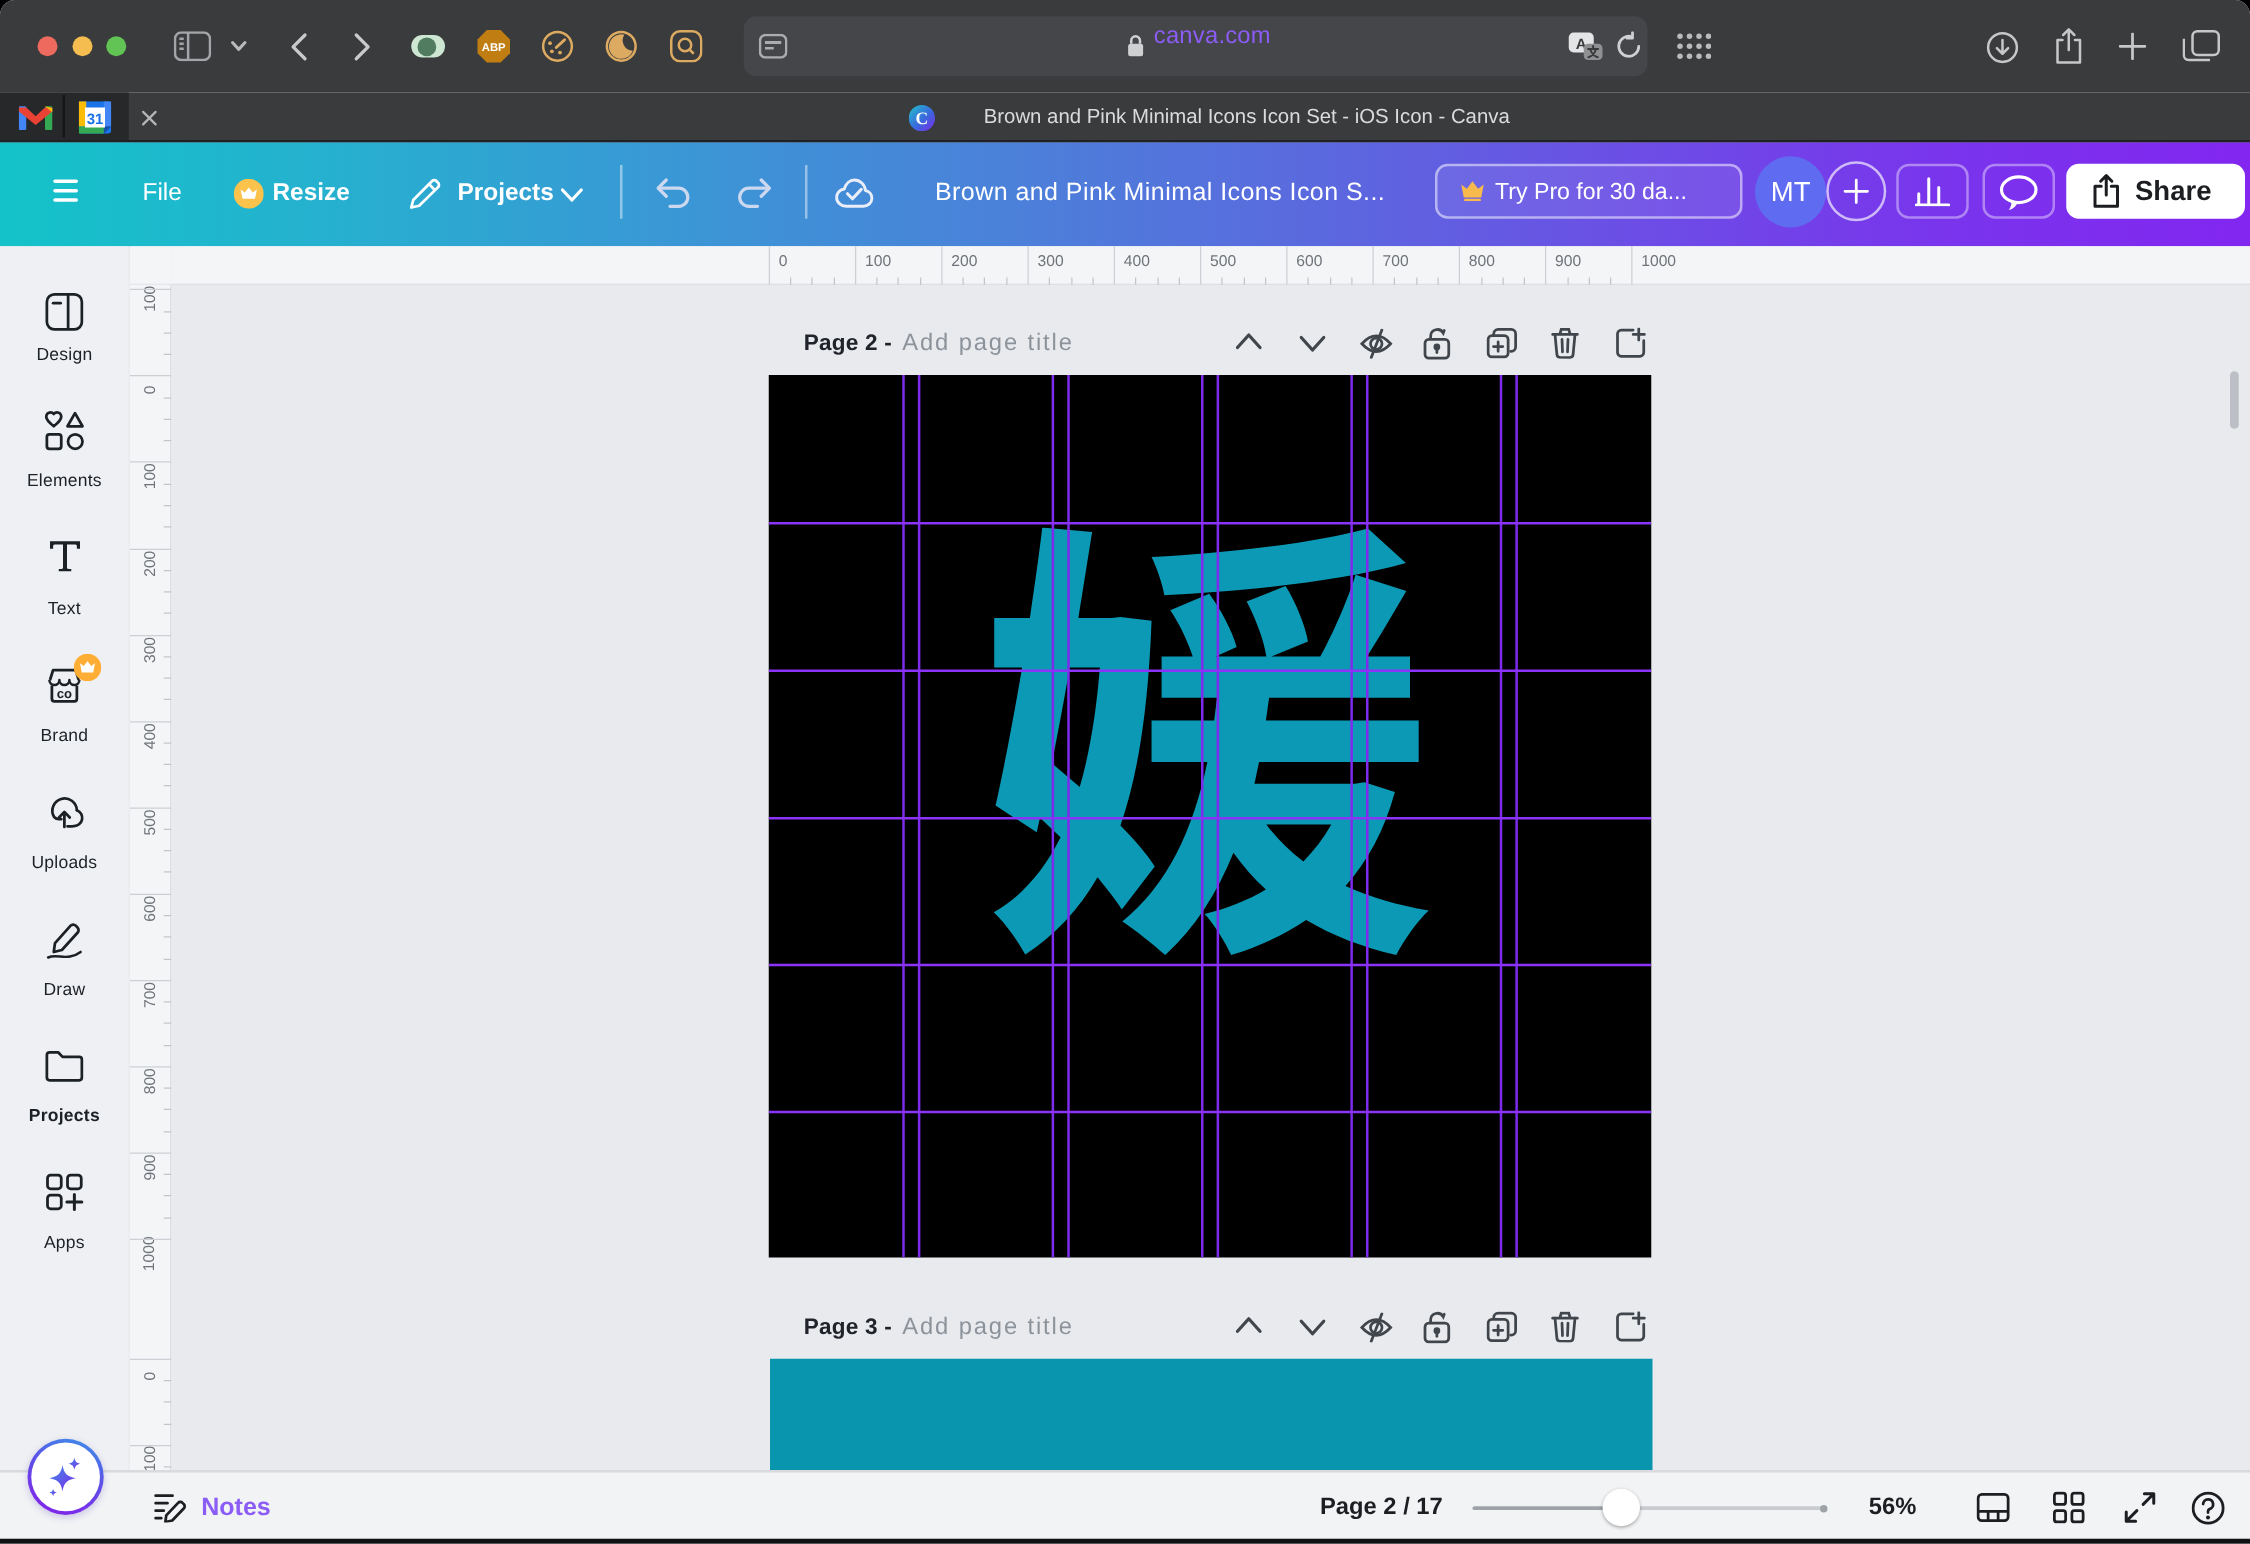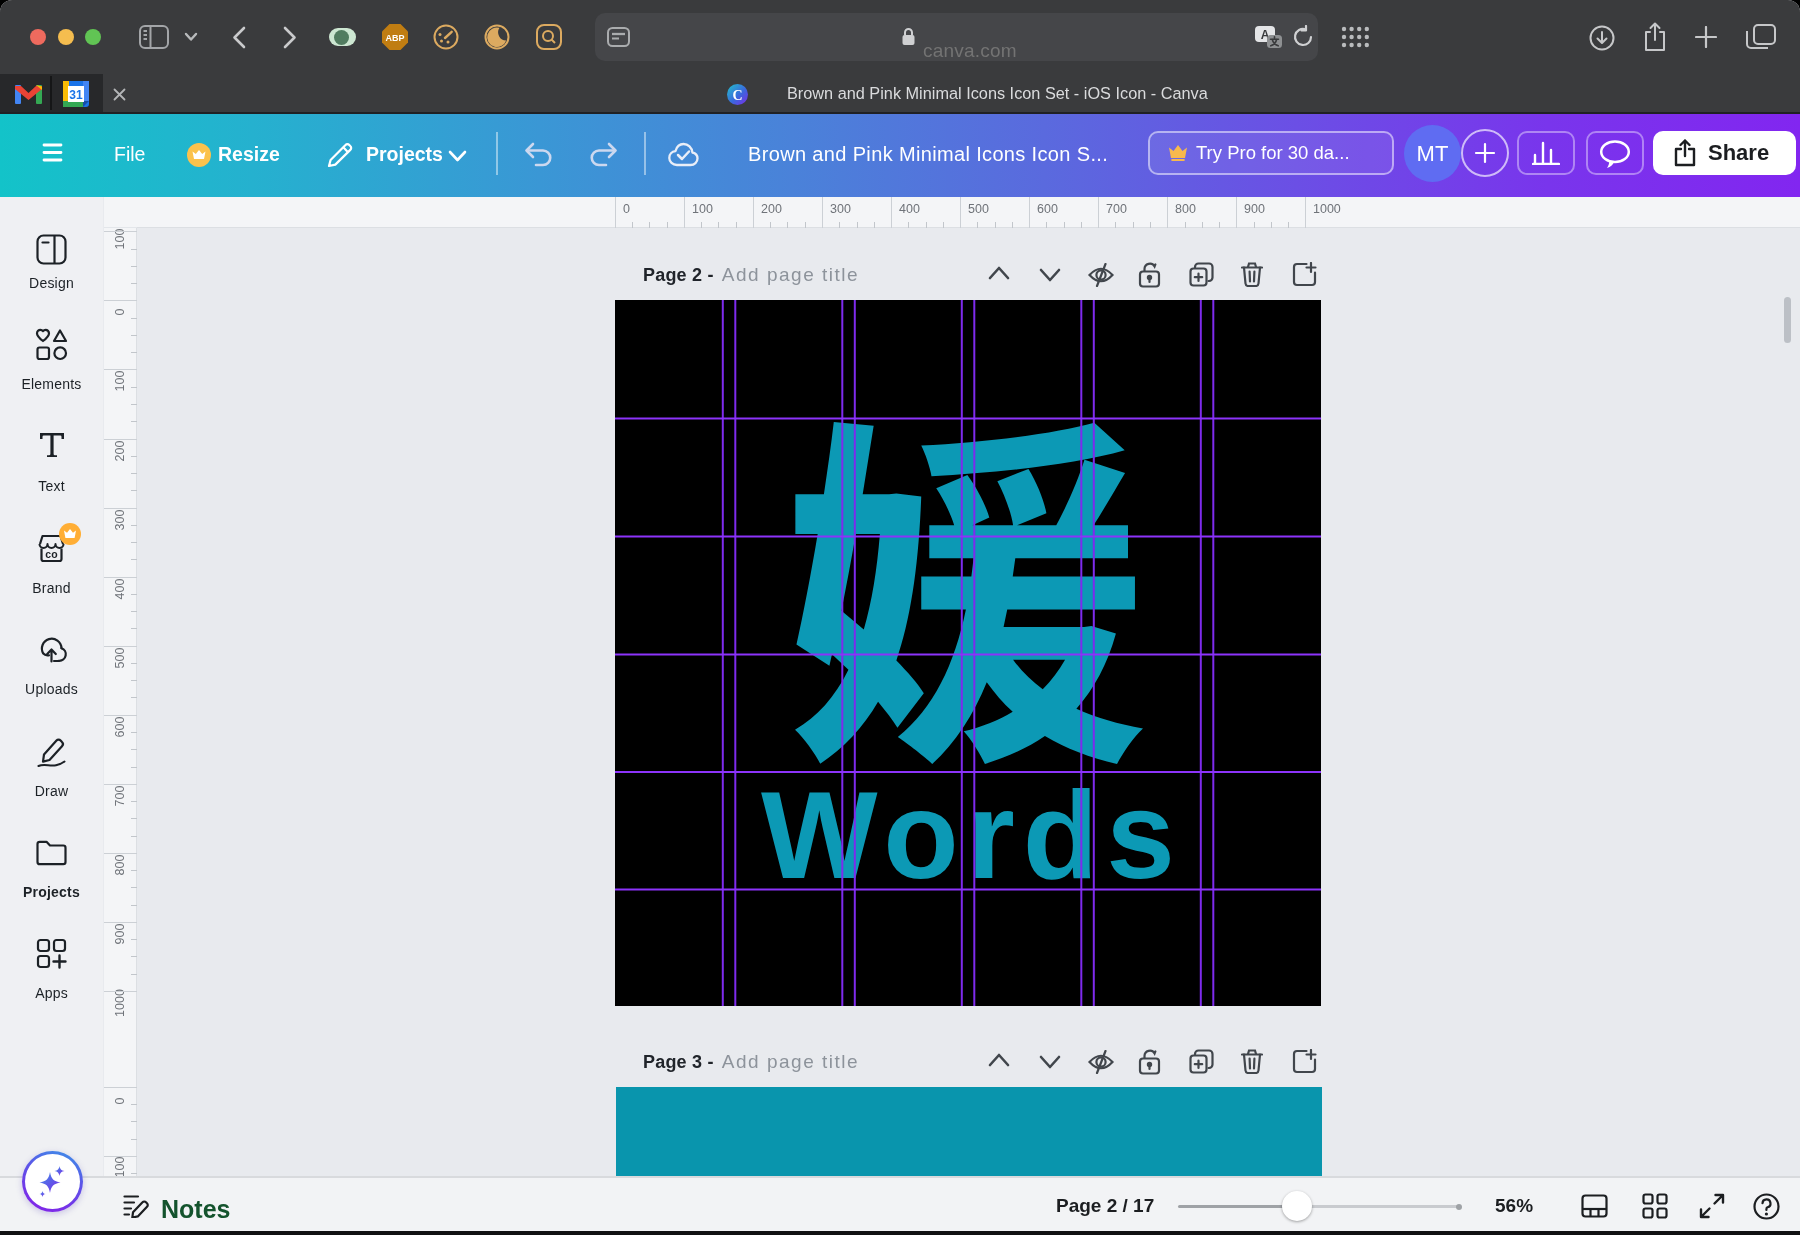--- a/index.html
+++ b/index.html
@@ -95,21 +95,21 @@
   <div class="abs" style="left:595px;top:13px;width:723px;height:48px;border-radius:10px;background:#454649;"></div>
   <svg class="abs" style="left:607px;top:27px" width="23" height="20" viewBox="0 0 23 20" fill="none" stroke="#aaacae" stroke-width="2">
     <rect x="1" y="1" width="21" height="18" rx="4.5"></rect>
       <line x1="5" y1="7" x2="18" y2="7" stroke-width="2.3"></line>
       <line x1="5" y1="11.5" x2="12" y2="11.5"></line>
   </svg>
   <svg class="abs" style="left:901px;top:27px" width="15" height="20" viewBox="0 0 15 20" fill="none" stroke="#cfd0d2" stroke-width="2">
     <rect x="1.5" y="8" width="12" height="10" rx="2" fill="#cfd0d2" stroke="none"></rect>
       <path d="M4 8 V5.5 A3.5 3.5 0 0 1 11 5.5 V8"></path>
   </svg>
-  <div class="abs" style="left:923px;top:40px;width:200px;height:26px;color:#737373;font-size:19px;letter-spacing:.2px;">canva.com</div>
+  <div class="abs" style="left:923px;top:18px;width:200px;height:26px;color:#8b5cf6;font-size:19px;letter-spacing:.2px;">canva.com</div>
 
   <svg class="abs" style="left:1254px;top:25px" width="30" height="26" viewBox="0 0 30 26" fill="none">
     <rect x="1" y="1" width="20" height="16" rx="4" fill="#e4e5e7"></rect>
     <text x="11" y="14" font-size="12" font-weight="bold" fill="#3a3b3d" text-anchor="middle" font-family="Liberation Sans">A</text>
     <rect x="13" y="10" width="15" height="13" rx="3.5" fill="#8e9092"></rect>
     <g stroke="#3a3b3d" stroke-width="1.6" fill="none" stroke-linecap="round">
       <path d="M16.5 14.2 H24.5 M20.5 11.8 V14"></path>
       <path d="M22.6 14.5 C22 17.5 19.5 19.8 16.8 20.8 M18.3 14.5 C19 17.5 21.5 19.8 24.2 20.8"></path>
     </g>
   </svg>
@@ -489,21 +489,20 @@
     <path d="M14.5 2 H5 A 3 3 0 0 0 2 5 V20 A 3 3 0 0 0 5 23 H20 A 3 3 0 0 0 23 20 V10.5"></path>
     <path d="M19 1 V10 M14.5 5.5 H23.5"></path>
   </svg>
 
   <div class="abs" id="page2">
     <svg style="position:absolute;left:180px;top:122px" width="348" height="342" viewBox="31 -850 951 941" preserveAspectRatio="none">
       <g transform="scale(1,-1)">
           <path d="M849 848C739 817 545 794 376 785C387 763 400 725 404 701C580 710 788 731 932 772ZM376 425V334H498C467 183 410 62 312 -17C338 -34 387 -73 406 -91C470 -32 519 44 555 134C576 105 599 77 626 53C586 29 541 11 492 -1C512 -22 538 -65 550 -91C611 -72 666 -47 714 -14C771 -48 837 -74 911 -91C926 -61 957 -16 982 7C915 18 853 37 800 61C848 116 885 183 908 268L841 289L821 286H601L611 334H960V425H626L633 475H941V566H847C874 608 904 661 933 710L822 746C805 691 772 615 745 566H638L718 599C712 633 692 684 669 721L584 687C604 649 622 600 627 566H516L562 587C553 620 528 669 502 704L417 668C437 638 456 598 466 566H398V475H519L513 425ZM769 196C752 166 732 139 708 115C676 139 649 166 627 196ZM137 850C130 788 120 720 110 651H32V542H93C74 428 53 319 35 238L125 179L132 211L177 168C140 93 92 38 31 3C55 -19 85 -62 100 -90C165 -47 217 9 258 80C279 54 298 30 311 9L383 104C366 131 339 162 308 194C348 310 369 458 376 645L308 653L288 651H216L246 840ZM197 542H263C255 443 241 355 219 279L158 331C171 398 185 470 197 542Z" fill="#0c99b5"></path>
         </g>
     </svg>
-    <div style="position:absolute;left:0;top:473.5px;width:706px;text-align:center;color:#0c99b5;font-size:123.5px;font-weight:bold;line-height:1;letter-spacing:8px;padding-left:8px;">Words</div>
     <svg style="position:absolute;left:0;top:0" width="706" height="706">
       <g stroke="#7e2bed" stroke-width="2">
         <line x1="107.8" y1="0" x2="107.8" y2="706"></line>
           <line x1="120.3" y1="0" x2="120.3" y2="706"></line>
         <line x1="227.3" y1="0" x2="227.3" y2="706"></line>
           <line x1="239.8" y1="0" x2="239.8" y2="706"></line>
         <line x1="346.8" y1="0" x2="346.8" y2="706"></line>
           <line x1="359.3" y1="0" x2="359.3" y2="706"></line>
         <line x1="466.3" y1="0" x2="466.3" y2="706"></line>
           <line x1="478.8" y1="0" x2="478.8" y2="706"></line>
@@ -557,21 +556,21 @@
   </svg>
   <div class="abs" id="page3"></div>
   <div class="abs" style="left:1784px;top:297px;width:7px;height:46px;border-radius:4px;background:#bcc0c6;"></div>
 
   <div class="abs" id="bbar"></div>
 
   <svg class="abs" style="left:123px;top:1194px" width="27" height="24" viewBox="0 0 27 24" fill="none" stroke="#1c1e21" stroke-width="2.2" stroke-linecap="round" stroke-linejoin="round">
     <path d="M1.5 2.5 H15 M1.5 8.5 H11 M1.5 14.5 H8 M1.5 20.5 H6"></path>
     <path d="M10 20.5 L19.5 10.5 A 2.3 2.3 0 0 1 23 10.5 L24 11.5 A 2.4 2.4 0 0 1 24 15 L14.8 24.6 L9.3 25.8 Z" transform="translate(0,-2.2)"></path>
   </svg>
-  <div class="abs" style="left:161px;top:1195px;color:#14532d;font-size:25px;font-weight:bold;">Notes</div>
+  <div class="abs" style="left:161px;top:1195px;color:#8b5cf6;font-size:20px;font-weight:bold;">Notes</div>
   <div class="abs" style="left:1056px;top:1195px;color:#1c1e21;font-size:19px;font-weight:bold;">Page 2 / 17</div>
 
   <div class="abs" style="left:1178px;top:1205px;width:119px;height:3px;background:#9fa2a6;border-radius:2px;"></div>
   <div class="abs" style="left:1297px;top:1205px;width:161px;height:3px;background:#c9cbcf;border-radius:2px;"></div>
   <div class="abs" style="left:1456px;top:1203.5px;width:6px;height:6px;border-radius:50%;background:#9fa2a6;"></div>
   <div class="abs" style="left:1282px;top:1191px;width:30px;height:30px;border-radius:50%;background:#fff;box-shadow:0 1px 3px rgba(0,0,0,.35);"></div>
   <div class="abs" style="left:1495px;top:1195px;color:#1c1e21;font-size:19px;font-weight:bold;">56%</div>
 
   <svg class="abs" style="left:1581px;top:1194px" width="27" height="24" viewBox="0 0 27 24" fill="none" stroke="#1c1e21" stroke-width="2.2" stroke-linejoin="round">
     <rect x="1.5" y="1.5" width="24" height="21" rx="3"></rect>

